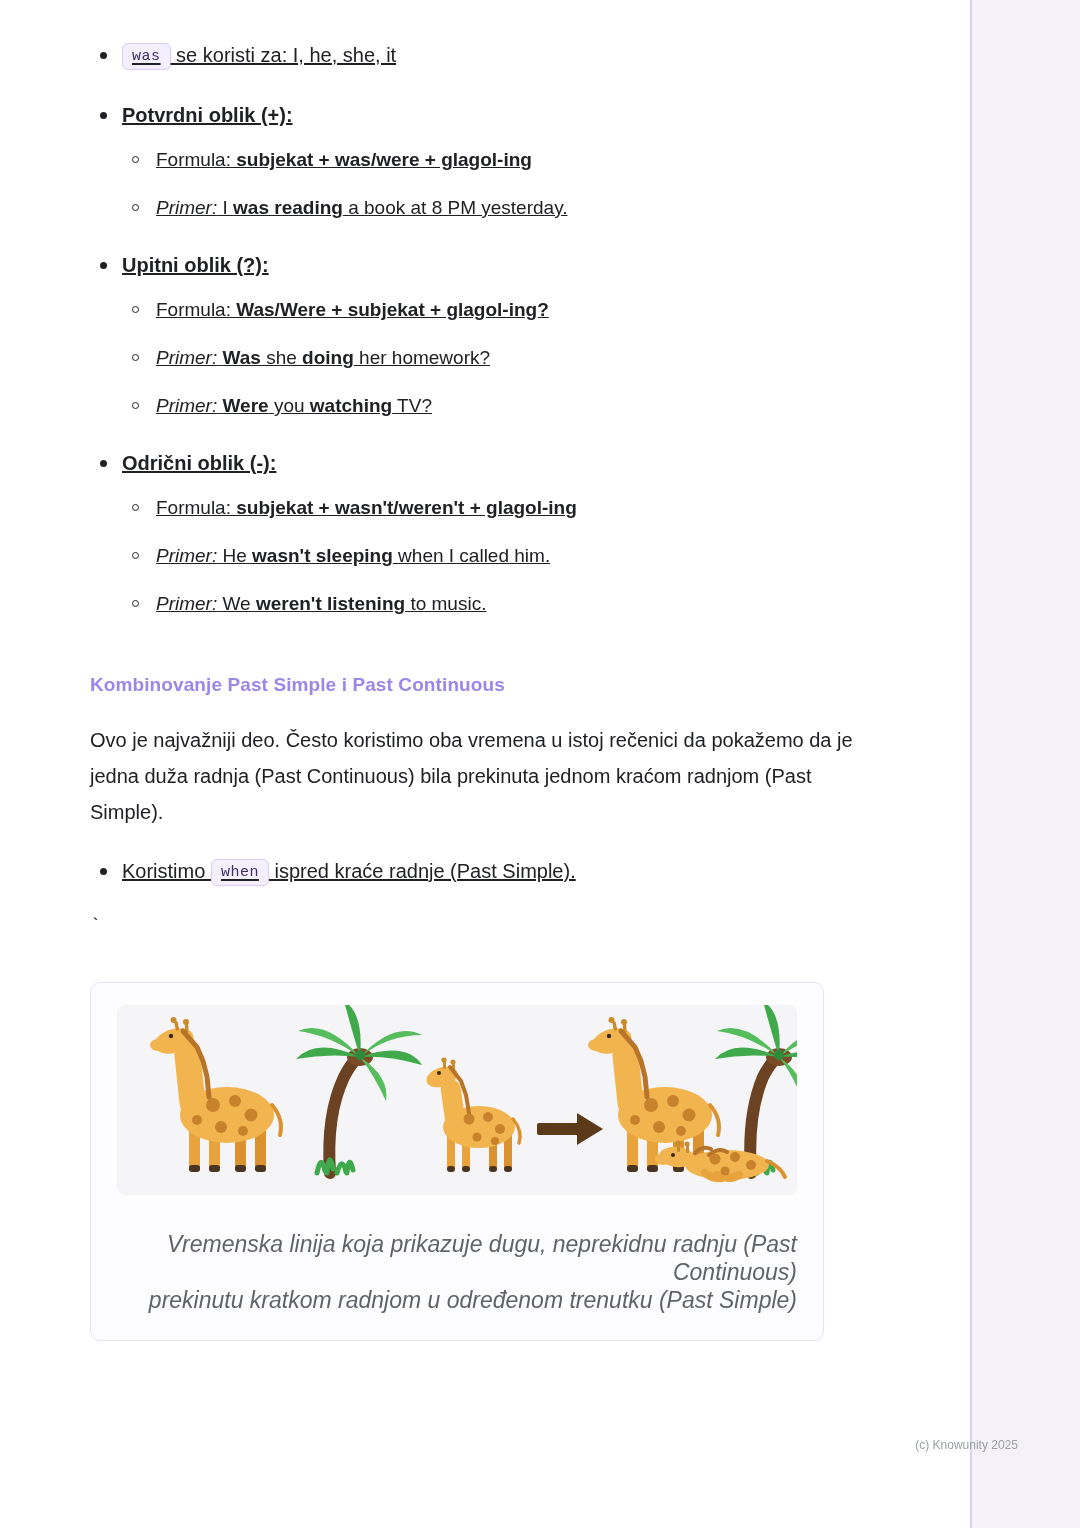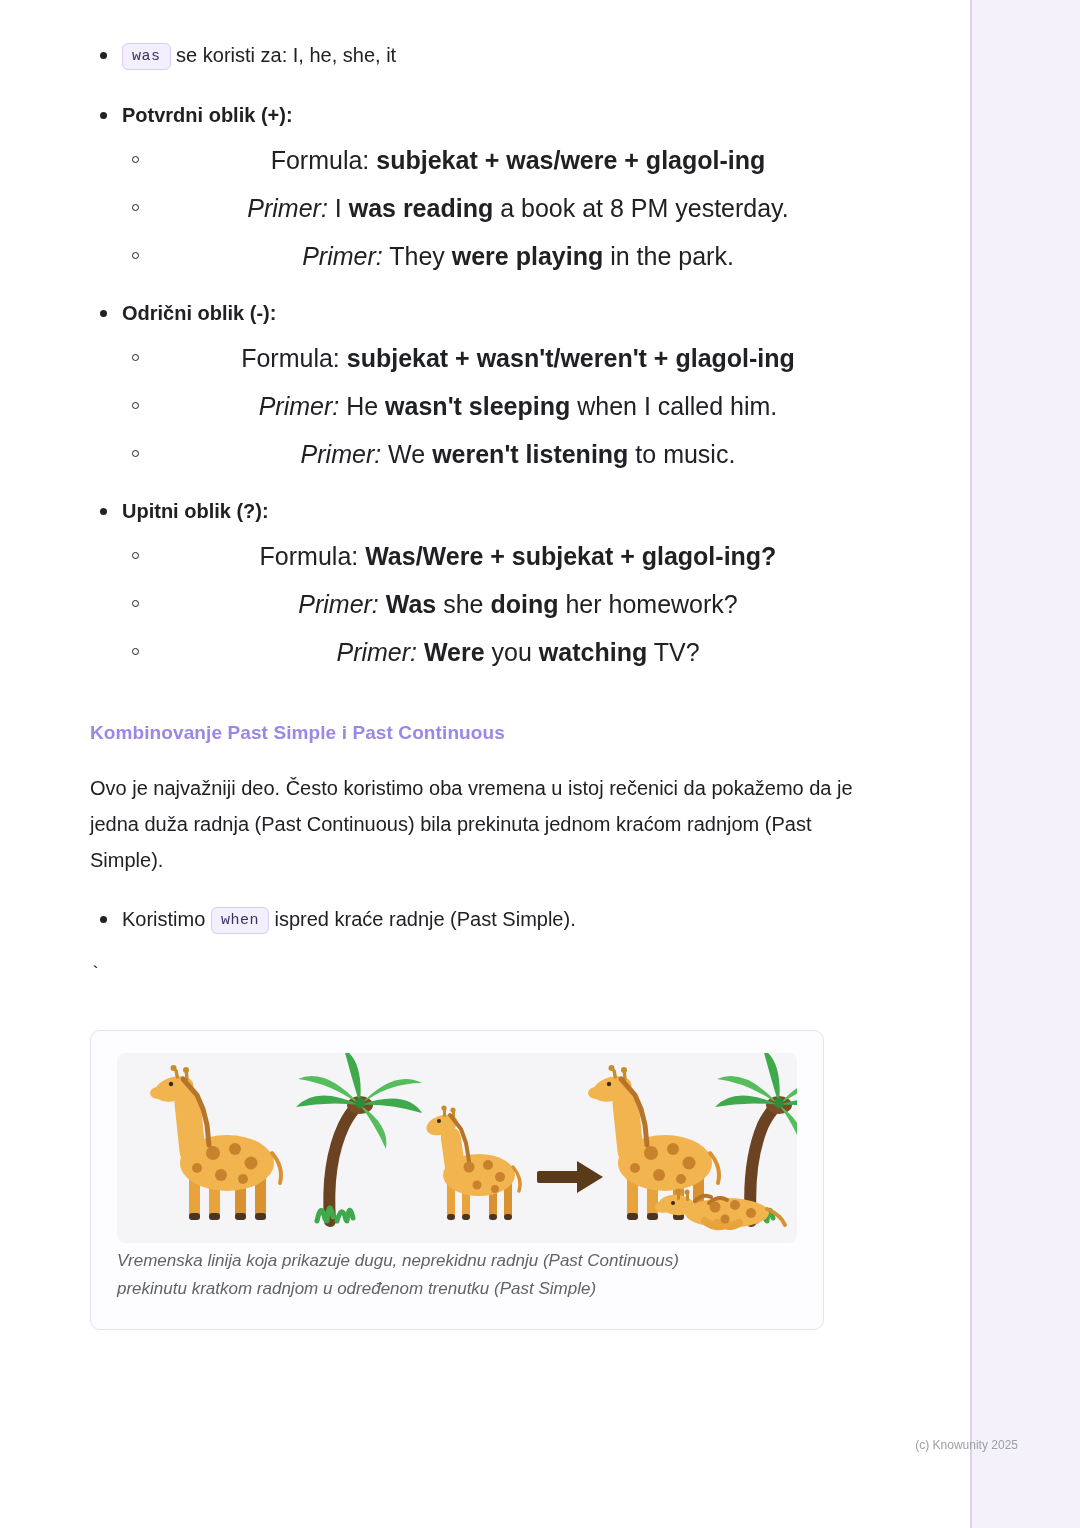--- a/index.html
+++ b/index.html
@@ -50,43 +50,43 @@
     list-style: none;
     margin: 0;
     padding: 0;
   }
   ul.level1 > li {
     position: relative;
     padding-left: 32px;
     margin: 0 0 28px 0;
     font-size: 20px;
     line-height: 30px;
+    text-decoration: underline;
   }
   ul.level1 > li::before {
     content: "";
     position: absolute;
     left: 10px;
     top: 12px;
     width: 7px;
     height: 7px;
     border-radius: 50%;
     background: #202124;
   }
   ul.level2 {
     list-style: none;
     margin: 16px 0 0 0;
     padding: 0;
   }
   ul.level2 > li {
     position: relative;
     padding-left: 34px;
     margin: 0 0 20px 0;
-    font-size: 25px;
+    font-size: 19px;
     line-height: 28px;
-    text-align: center;
   }
   ul.level2 > li::before {
     content: "";
     position: absolute;
     left: 10px;
     top: 10px;
     width: 7px;
     height: 7px;
     border-radius: 50%;
     border: 1.5px solid #202124;
@@ -145,24 +145,24 @@
     padding: 22px 26px 26px 26px;
   }
   .figure-inner {
     background: #f5f4f7;
     border-radius: 8px;
     height: 190px;
     position: relative;
     overflow: hidden;
   }
   .figure-caption {
-    margin-top: 4px;
-    text-align: left;
+    margin-top: 35px;
+    text-align: right;
     font-style: italic;
-    font-size: 17px;
+    font-size: 23px;
     line-height: 28px;
     color: #5f6368;
   }
   .copyright {
     position: absolute;
     right: 62px;
     top: 1438px;
     font-size: 12px;
     color: #9aa0a6;
   }
@@ -187,52 +187,49 @@
 
       <li>
         <span class="grp-title">Potvrdni oblik (+):</span>
         <ul class="level2">
           <li>
             <span>Formula:</span><span class="bd"> subjekat + was/were + glagol-ing</span>
           </li>
           <li>
             <span class="it">Primer:</span><span> I </span><span class="bd">was reading</span><span> a book at 8 PM yesterday.</span>
           </li>
-          <li>
-            <span class="it">Primer:</span><span> They </span><span class="bd">were playing</span><span> in the park.</span>
+        </ul>
+      </li>
+
+      <li>
+        <span class="grp-title">Upitni oblik (?):</span>
+        <ul class="level2">
+          <li>
+            <span>Formula:</span><span class="bd"> Was/Were + subjekat + glagol-ing?</span>
+          </li>
+          <li>
+            <span class="it">Primer:</span><span> </span><span class="bd">Was</span><span> she </span><span class="bd">doing</span><span> her homework?</span>
+          </li>
+          <li>
+            <span class="it">Primer:</span><span> </span><span class="bd">Were</span><span> you </span><span class="bd">watching</span><span> TV?</span>
           </li>
         </ul>
       </li>
 
       <li>
         <span class="grp-title">Odrični oblik (-):</span>
         <ul class="level2">
           <li>
             <span>Formula:</span><span class="bd"> subjekat + wasn't/weren't + glagol-ing</span>
           </li>
           <li>
             <span class="it">Primer:</span><span> He </span><span class="bd">wasn't sleeping</span><span> when I called him.</span>
           </li>
           <li>
             <span class="it">Primer:</span><span> We </span><span class="bd">weren't listening</span><span> to music.</span>
-          </li>
-        </ul>
-      </li>
-
-      <li>
-        <span class="grp-title">Upitni oblik (?):</span>
-        <ul class="level2">
-          <li>
-            <span>Formula:</span><span class="bd"> Was/Were + subjekat + glagol-ing?</span>
-          </li>
-          <li>
-            <span class="it">Primer:</span><span> </span><span class="bd">Was</span><span> she </span><span class="bd">doing</span><span> her homework?</span>
-          </li>
-          <li>
-            <span class="it">Primer:</span><span> </span><span class="bd">Were</span><span> you </span><span class="bd">watching</span><span> TV?</span>
           </li>
         </ul>
       </li>
 
     </ul>
 
     <h2 class="section">Kombinovanje Past Simple i Past Continuous</h2>
 
     <p class="para">Ovo je najvažniji deo. Često koristimo oba vremena u istoj rečenici da pokažemo da je jedna duža radnja (Past Continuous) bila prekinuta jednom kraćom radnjom (Past Simple).</p>
 

